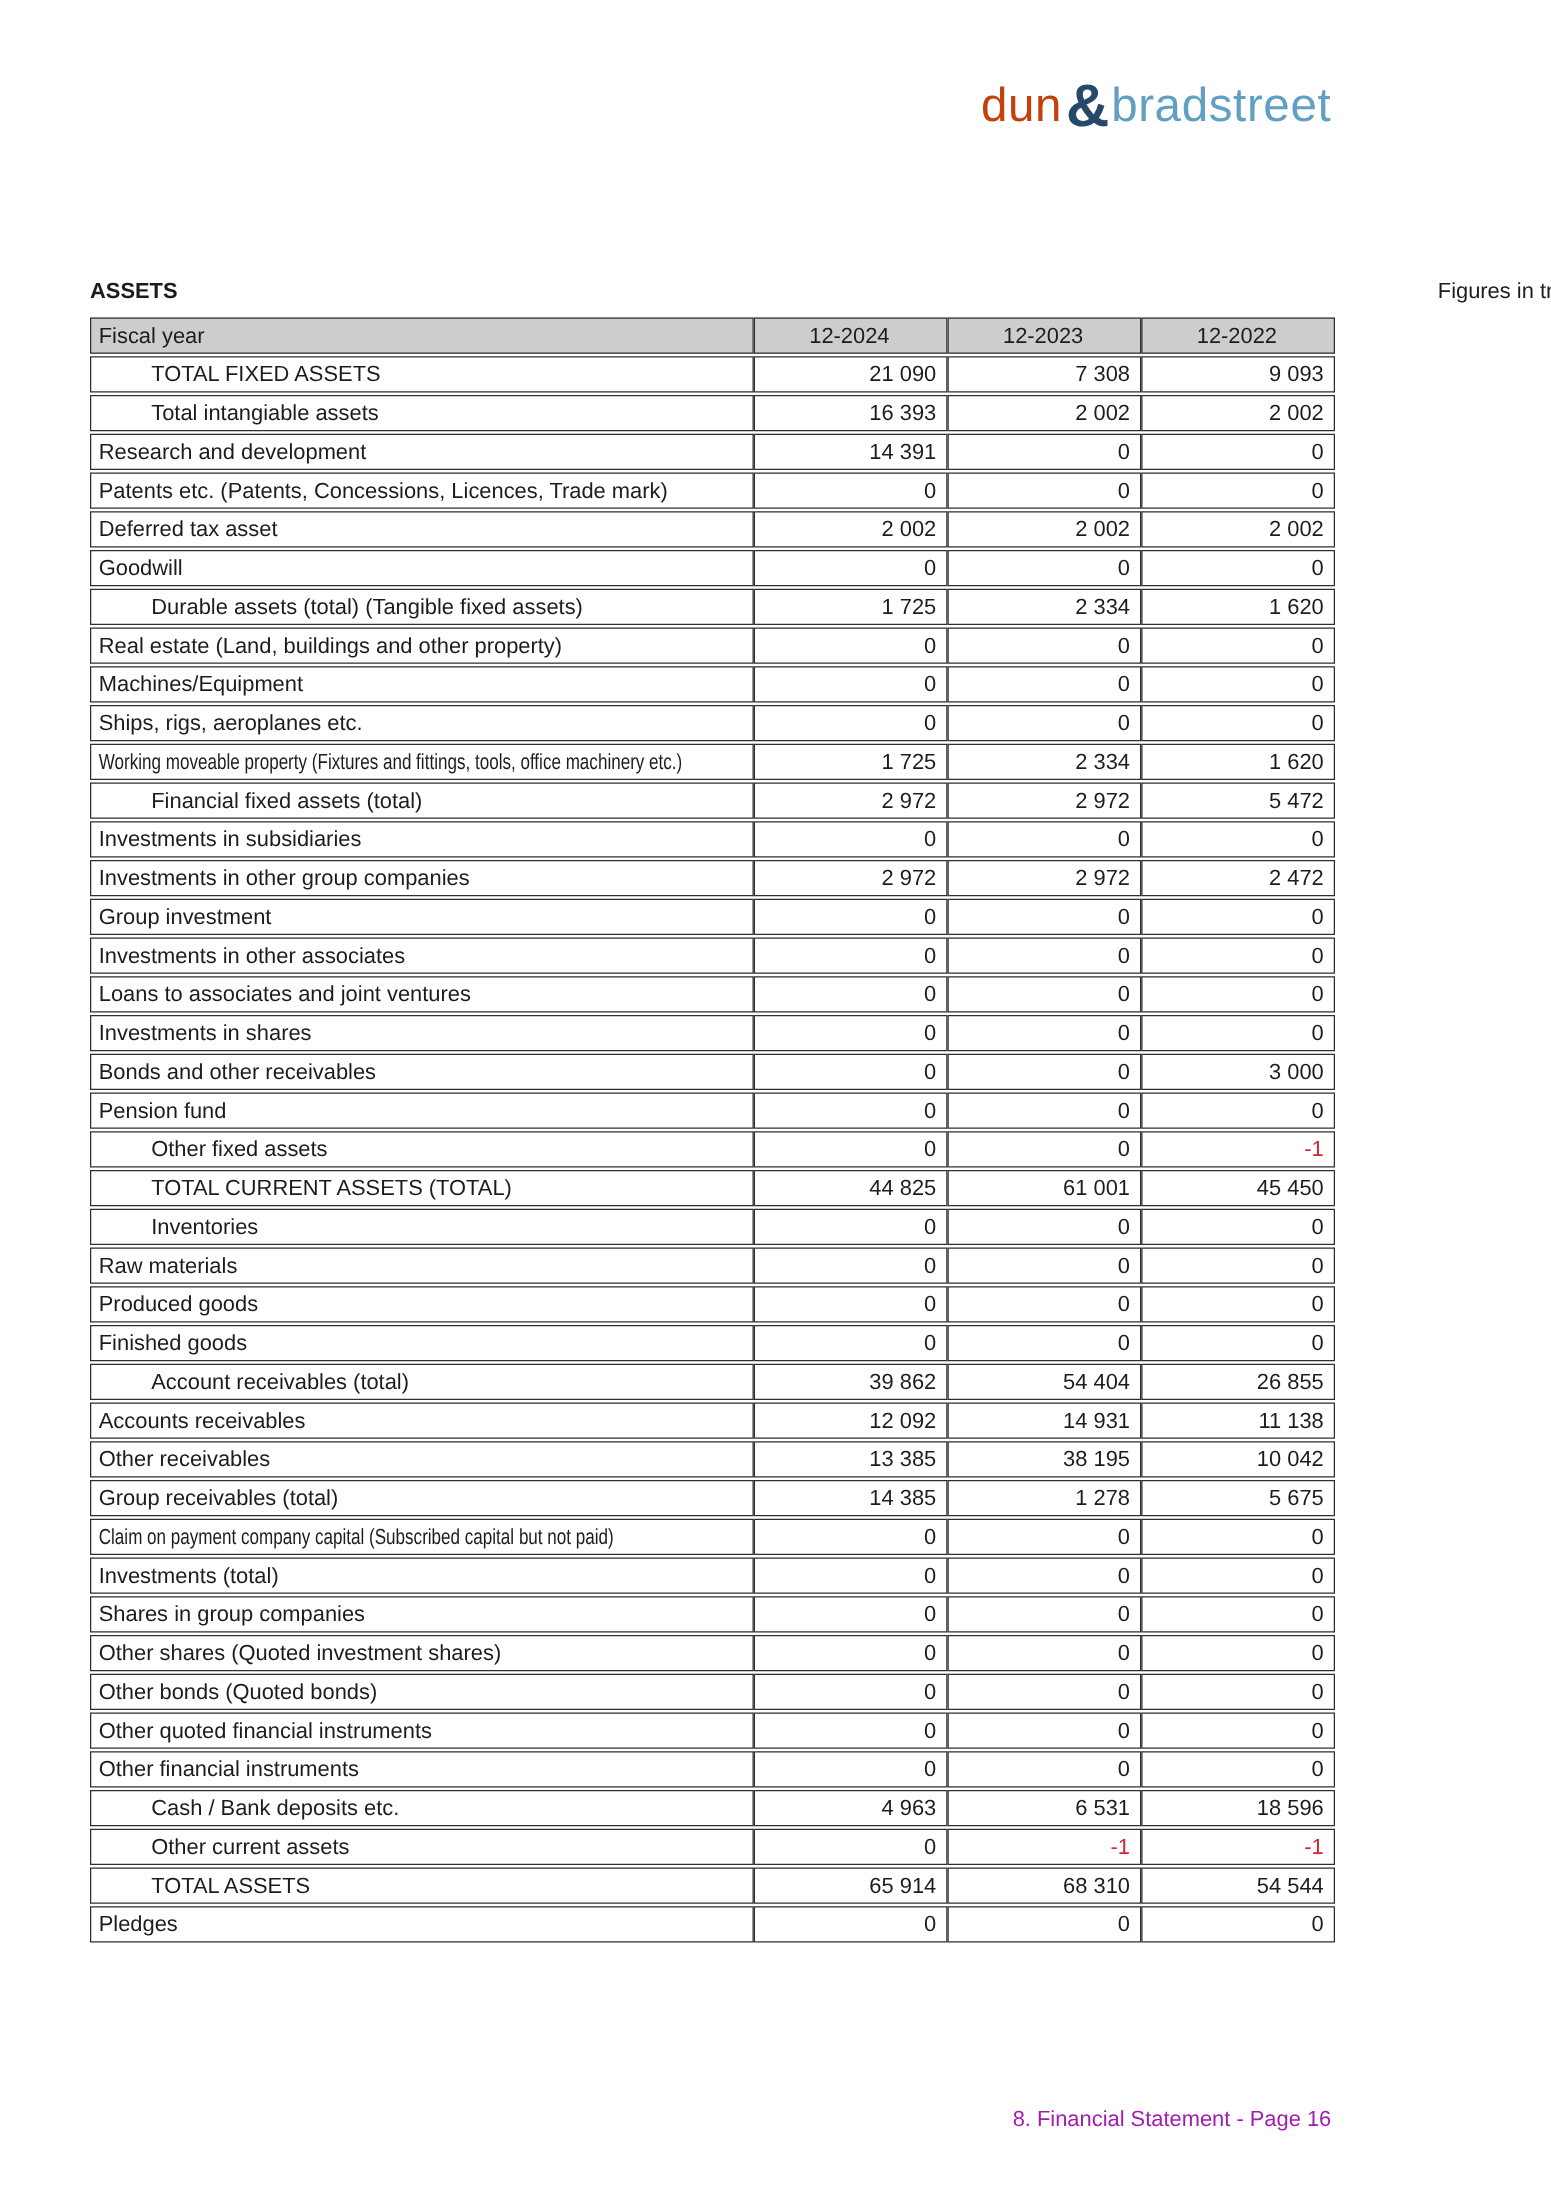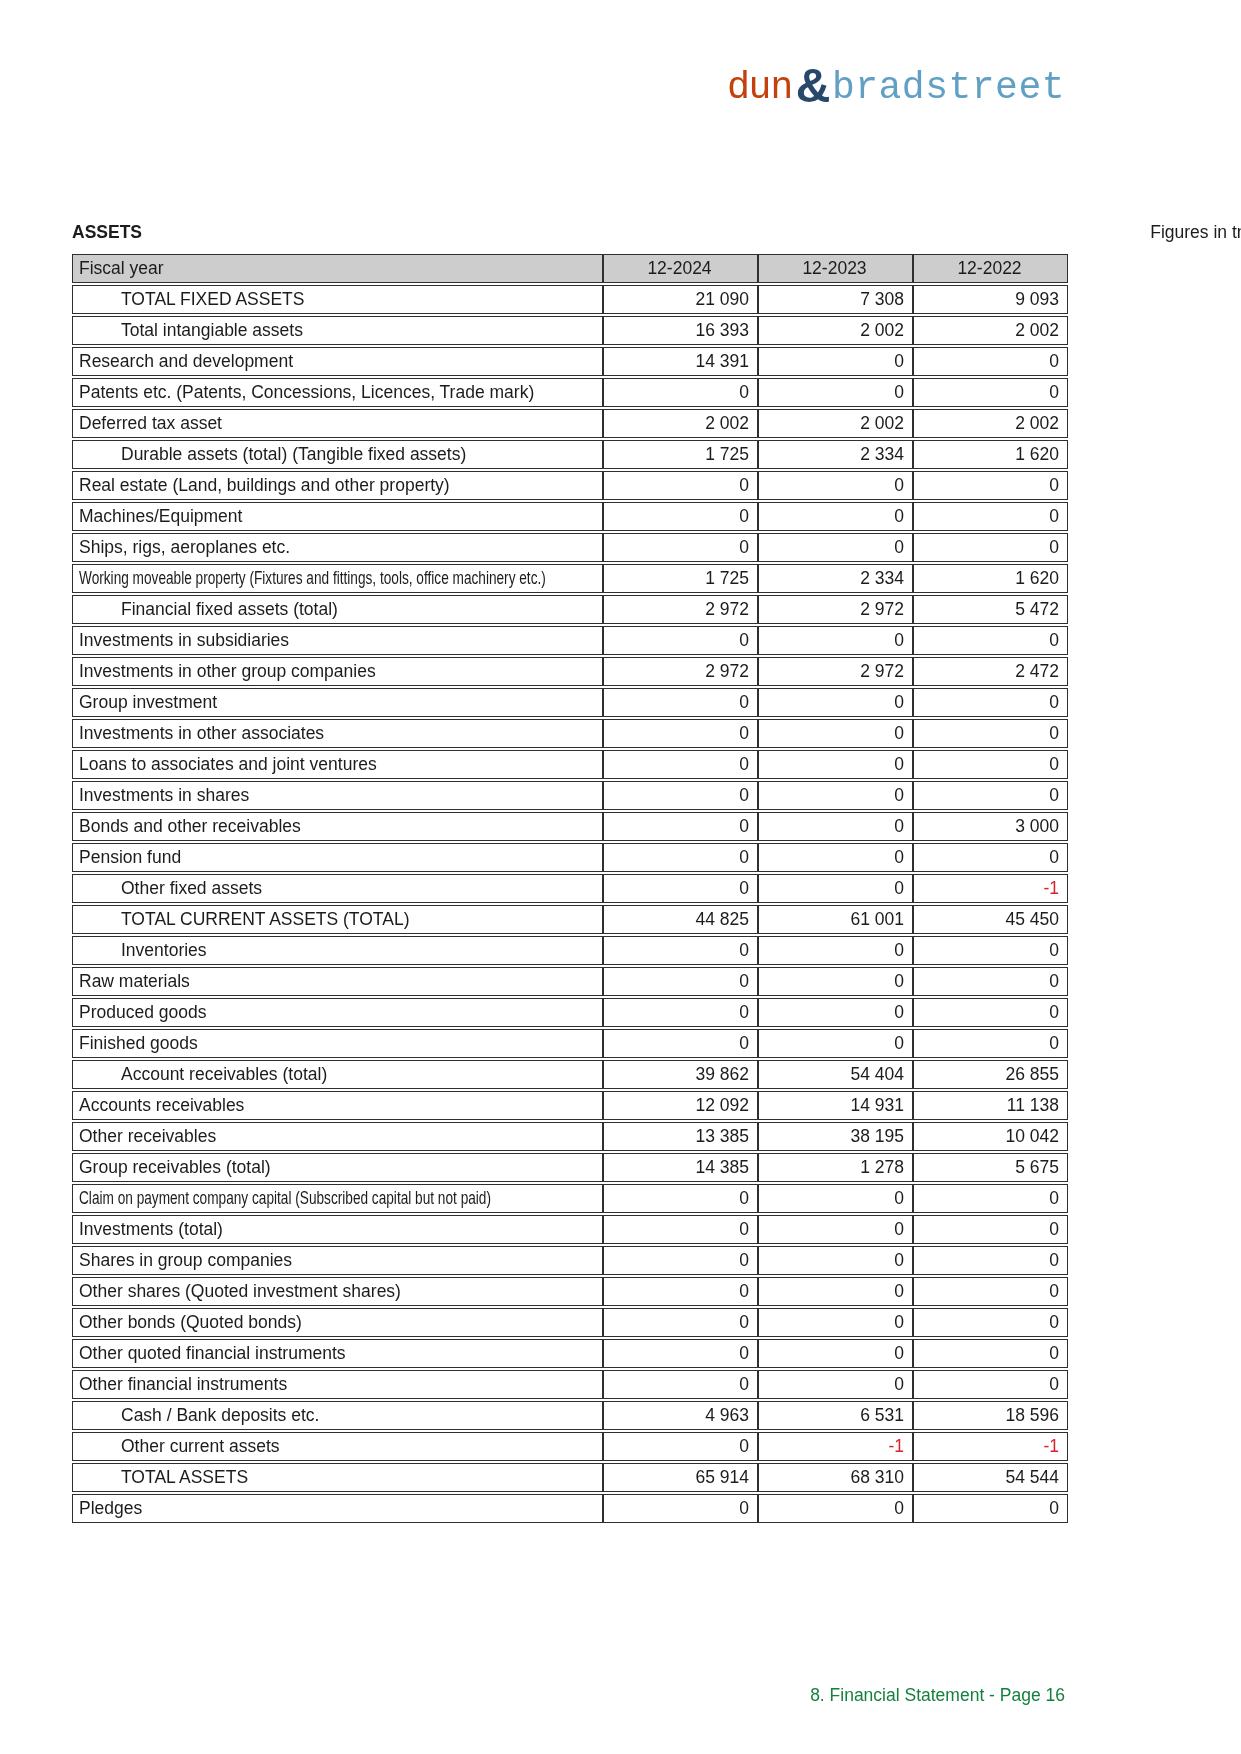--- a/index.html
+++ b/index.html
@@ -23,21 +23,21 @@
     line-height:1;
   }
   .logo .dun{color:#c2410c;}
   .logo .amp{
     color:#27486b;
     font-size:48px;
     font-weight:bold;
     vertical-align:-4px;
     margin:0 1px 0 3px;
   }
-  .logo .brad{color:#61a0c3;font-family:Liberation Mono, monospace;}
+  .logo .brad{color:#61a0c3;}
   
   .doc{
     position:absolute;
     left:72px;
     top:222px;
     width:1193px;
   }
   .title-row{
     display:flex;
     justify-content:space-between;
@@ -78,21 +78,21 @@
     transform-origin:left center;
     white-space:nowrap;
   }
   td.neg{color:#d6232f;}
   
   .footer{
     position:absolute;
     top:1685px;
     right:176px;
     font-size:17.5px;
-    color:#15803d;
+    color:#a21caf;
   }
 </style>
 </head>
 <body>
 
 <div class="page">
 
   <div class="logo">
     <span class="dun">dun</span><span class="amp">&amp;</span><span class="brad">bradstreet</span>
   </div>
@@ -142,20 +142,26 @@
             <td class="val">0</td>
             <td class="val">0</td>
             <td class="val">0</td>
           </tr>
           <tr>
             <td>Deferred tax asset</td>
             <td class="val">2 002</td>
             <td class="val">2 002</td>
             <td class="val">2 002</td>
           </tr>
+          <tr>
+            <td>Goodwill</td>
+            <td class="val">0</td>
+            <td class="val">0</td>
+            <td class="val">0</td>
+          </tr>
           <tr class="bold">
             <td>Durable assets (total) (Tangible fixed assets)</td>
             <td class="val">1 725</td>
             <td class="val">2 334</td>
             <td class="val">1 620</td>
           </tr>
           <tr>
             <td>Real estate (Land, buildings and other property)</td>
             <td class="val">0</td>
             <td class="val">0</td>

